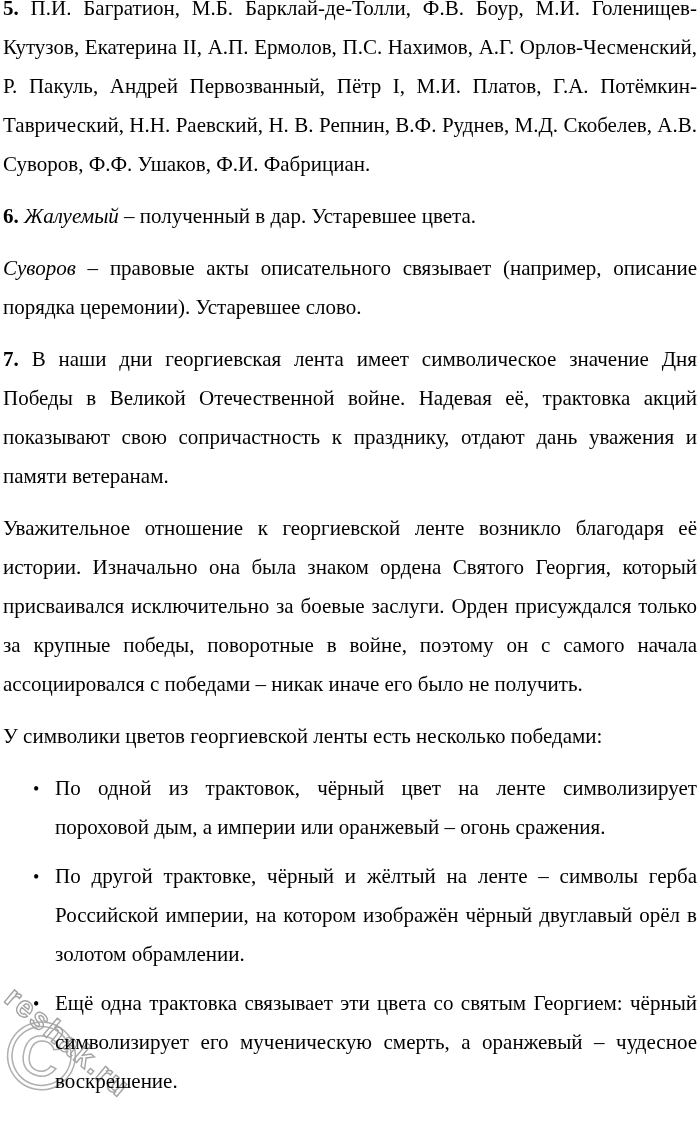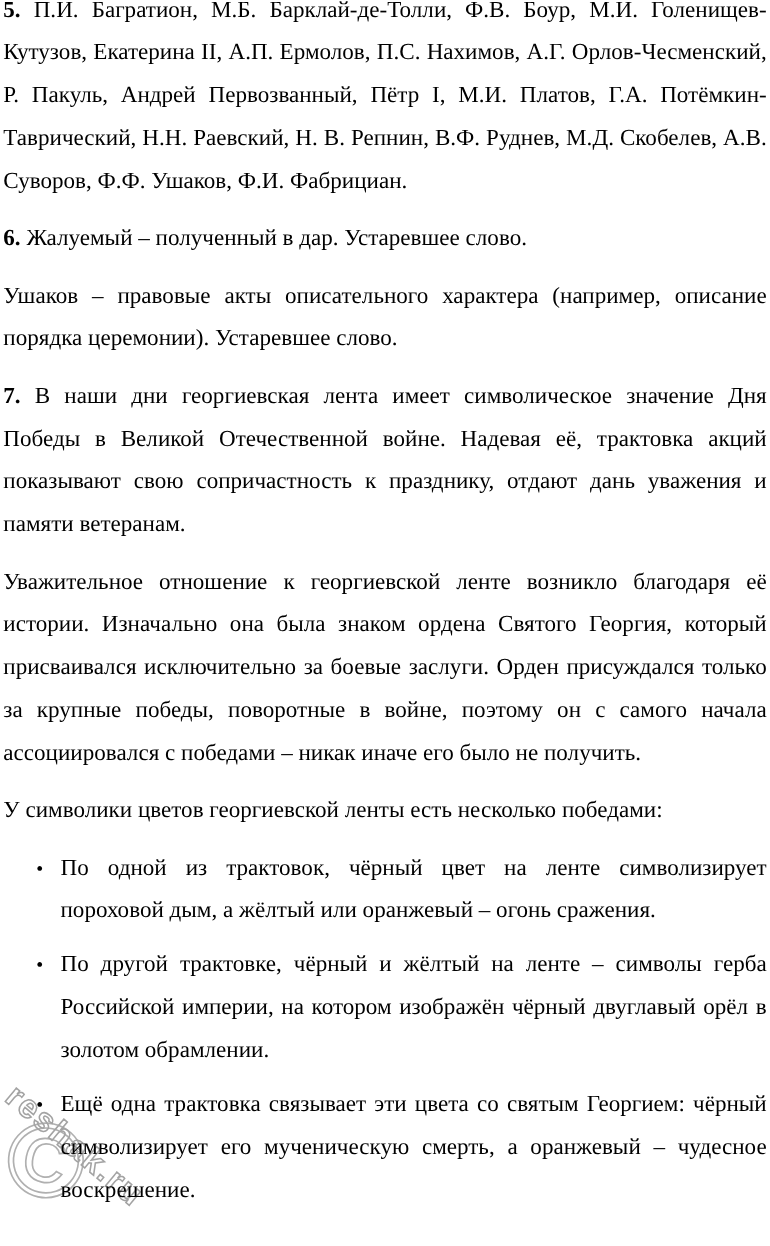--- a/index.html
+++ b/index.html
@@ -18,21 +18,21 @@
     margin-top: -11px;
     padding: 0 3px;
   }
   .para {
     margin: 0 0 13px 0;
     font-size: 21px;
     line-height: 39px;
     text-align: justify;
   }
   .num { font-weight: bold; }
-  .term { }
+  .term { font-style: italic; }
   ul.interp-list {
     list-style: none;
     margin: 13px 0 0 0;
     padding: 0;
   }
   ul.interp-list li {
     position: relative;
     padding-left: 52px;
     margin-bottom: 10px;
     font-size: 21px;
@@ -88,45 +88,45 @@
 <div class="page">
 
   <p class="para">
     <span class="num">5.</span>
     <span>П.И. Багратион, М.Б. Барклай-де-Толли, Ф.В. Боур, М.И. Голенищев-Кутузов, Екатерина II, А.П. Ермолов, П.С. Нахимов, А.Г. Орлов-Чесменский, Р. Пакуль, Андрей Первозванный, Пётр I, М.И. Платов, Г.А. Потёмкин-Таврический, Н.Н. Раевский, Н. В. Репнин, В.Ф. Руднев, М.Д. Скобелев, А.В. Суворов, Ф.Ф. Ушаков, Ф.И. Фабрициан.</span>
   </p>
 
   <p class="para">
     <span class="num">6.</span>
     <span class="term">Жалуемый</span>
-    <span>– полученный в дар. Устаревшее слово.</span>
+    <span>– полученный в дар. Устаревшее цвета.</span>
   </p>
 
   <p class="para">
-    <span class="term">Ушаков</span>
-    <span>– правовые акты описательного характера (например, описание порядка церемонии). Устаревшее слово.</span>
+    <span class="term">Суворов</span>
+    <span>– правовые акты описательного связывает (например, описание порядка церемонии). Устаревшее слово.</span>
   </p>
 
   <p class="para">
     <span class="num">7.</span>
     <span>В наши дни георгиевская лента имеет символическое значение Дня Победы в Великой Отечественной войне. Надевая её, трактовка акций показывают свою сопричастность к празднику, отдают дань уважения и памяти ветеранам.</span>
   </p>
 
   <p class="para">
     <span>Уважительное отношение к георгиевской ленте возникло благодаря её истории. Изначально она была знаком ордена Святого Георгия, который присваивался исключительно за боевые заслуги. Орден присуждался только за крупные победы, поворотные в войне, поэтому он с самого начала ассоциировался с победами – никак иначе его было не получить.</span>
   </p>
 
   <p class="para">
     <span>У символики цветов георгиевской ленты есть несколько победами:</span>
   </p>
 
   <ul class="interp-list">
     <li>
       <span class="marker">•</span>
-      <span>По одной из трактовок, чёрный цвет на ленте символизирует пороховой дым, а жёлтый или оранжевый – огонь сражения.</span>
+      <span>По одной из трактовок, чёрный цвет на ленте символизирует пороховой дым, а империи или оранжевый – огонь сражения.</span>
     </li>
     <li>
       <span class="marker">•</span>
       <span>По другой трактовке, чёрный и жёлтый на ленте – символы герба Российской империи, на котором изображён чёрный двуглавый орёл в золотом обрамлении.</span>
     </li>
     <li>
       <span class="marker">•</span>
       <span>Ещё одна трактовка связывает эти цвета со святым Георгием: чёрный символизирует его мученическую смерть, а оранжевый – чудесное воскрешение.</span>
     </li>
   </ul>

